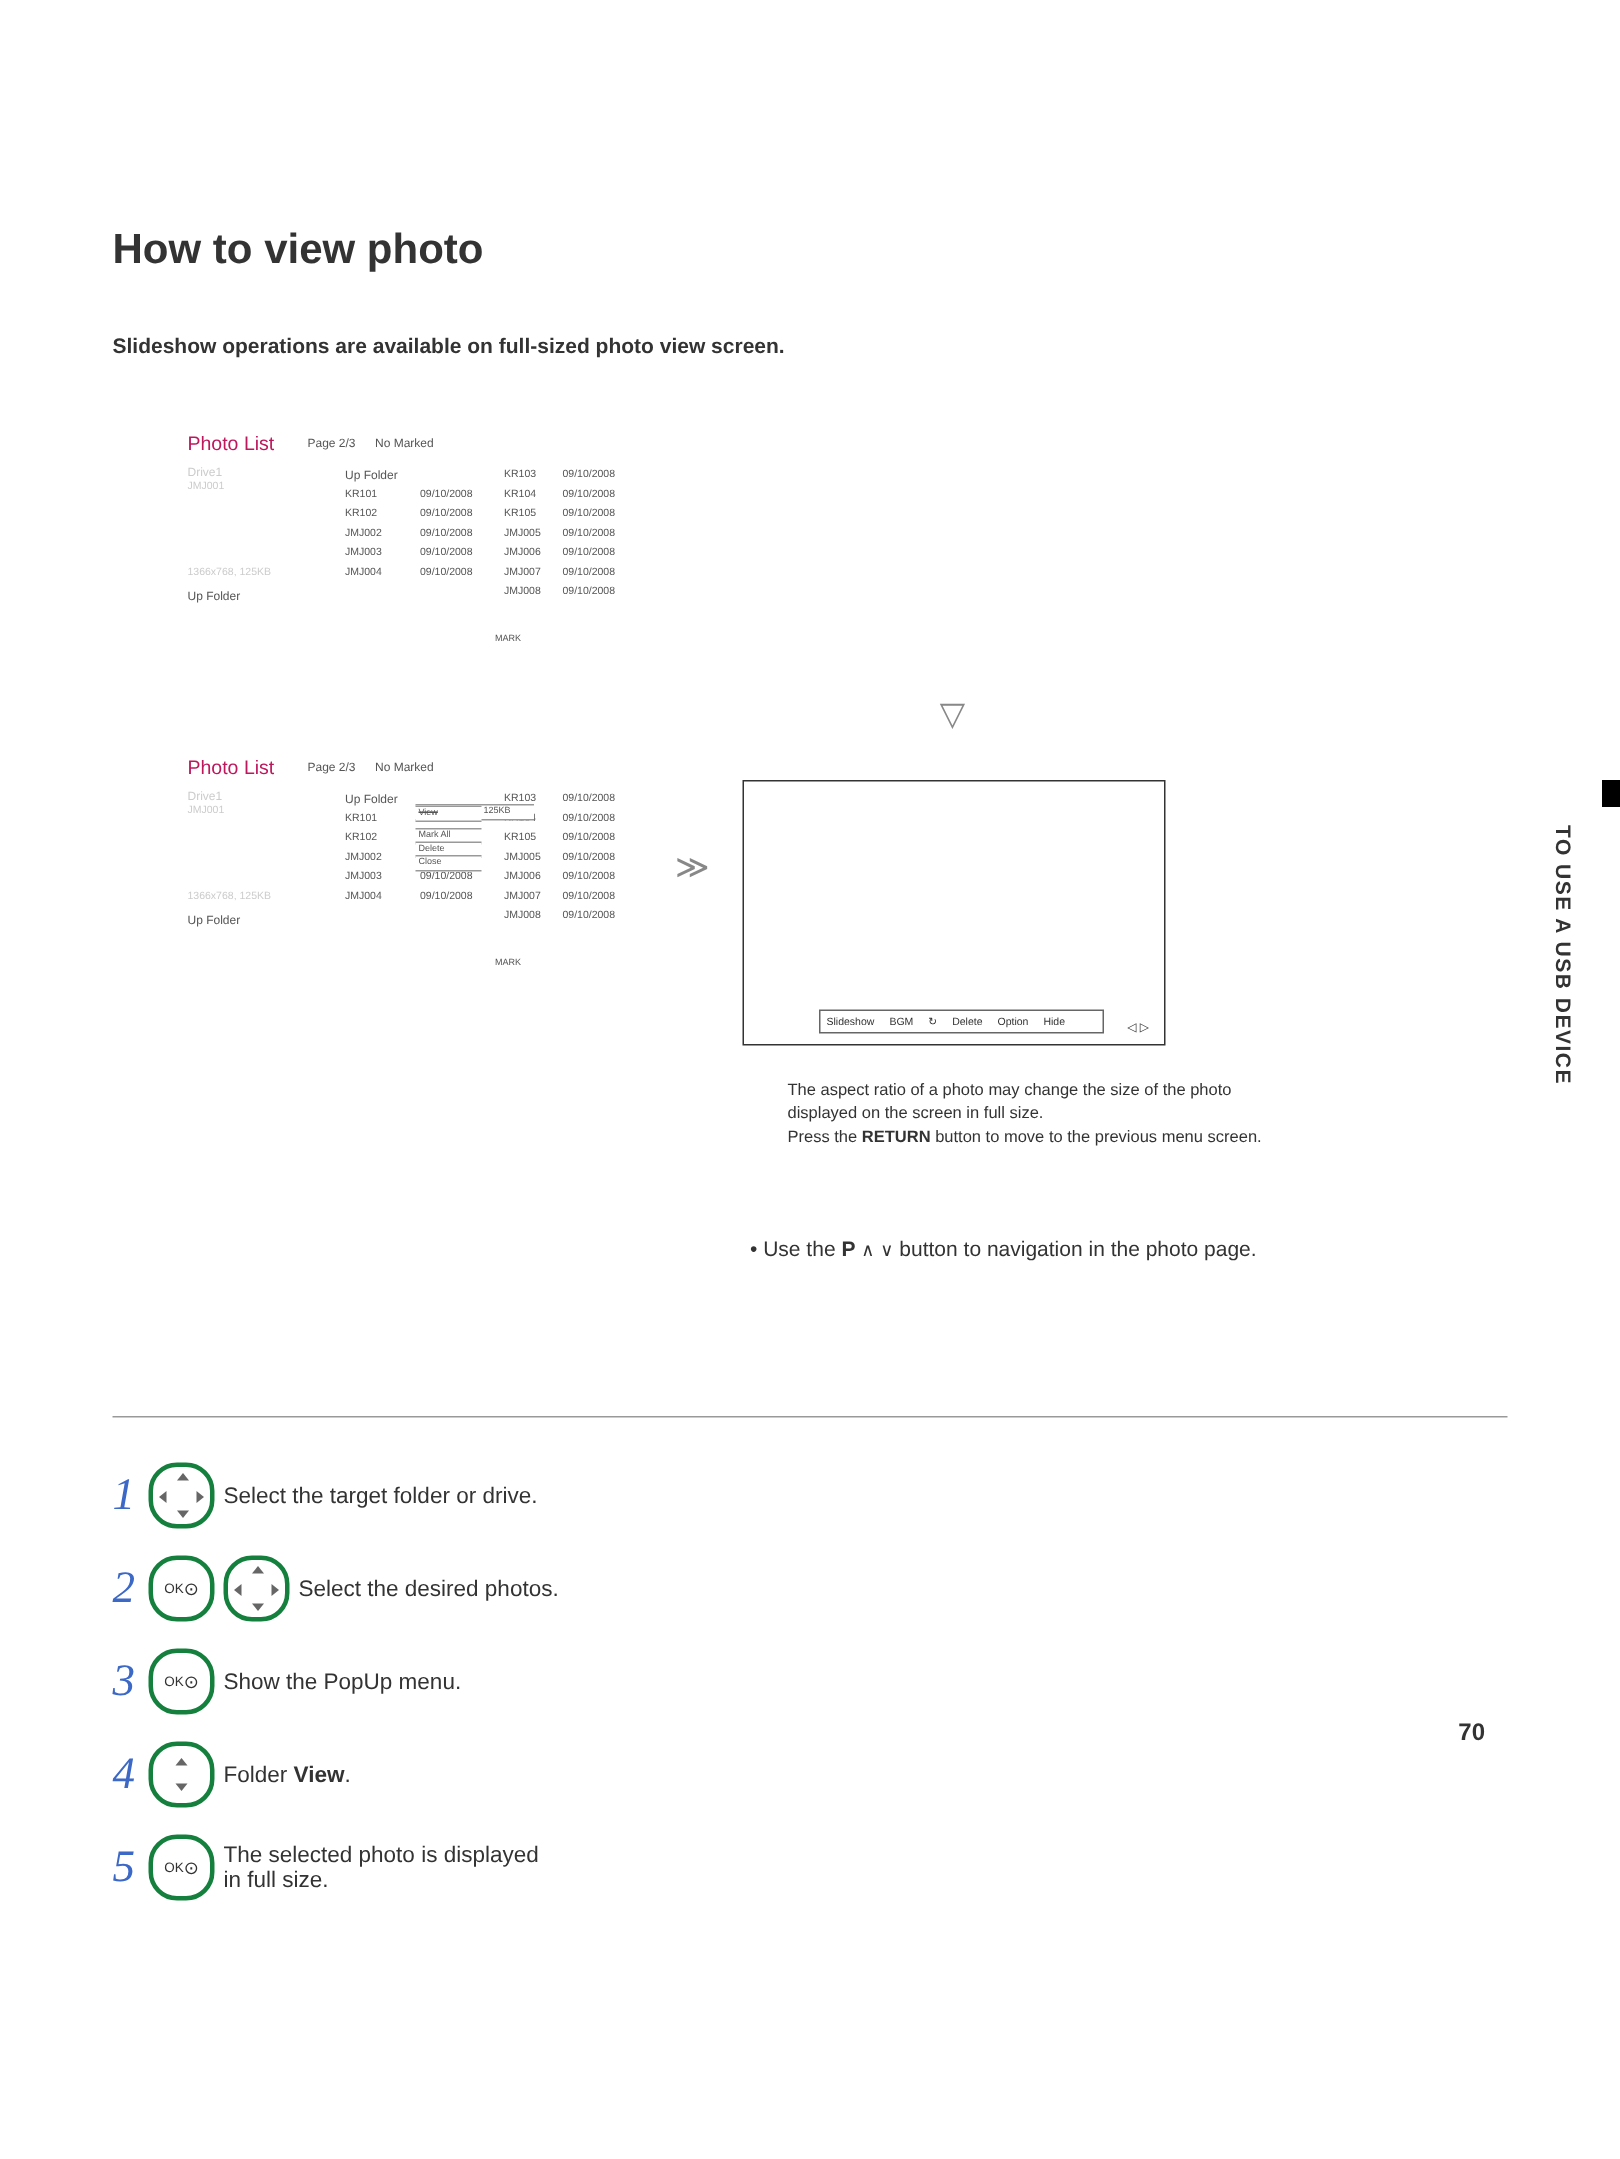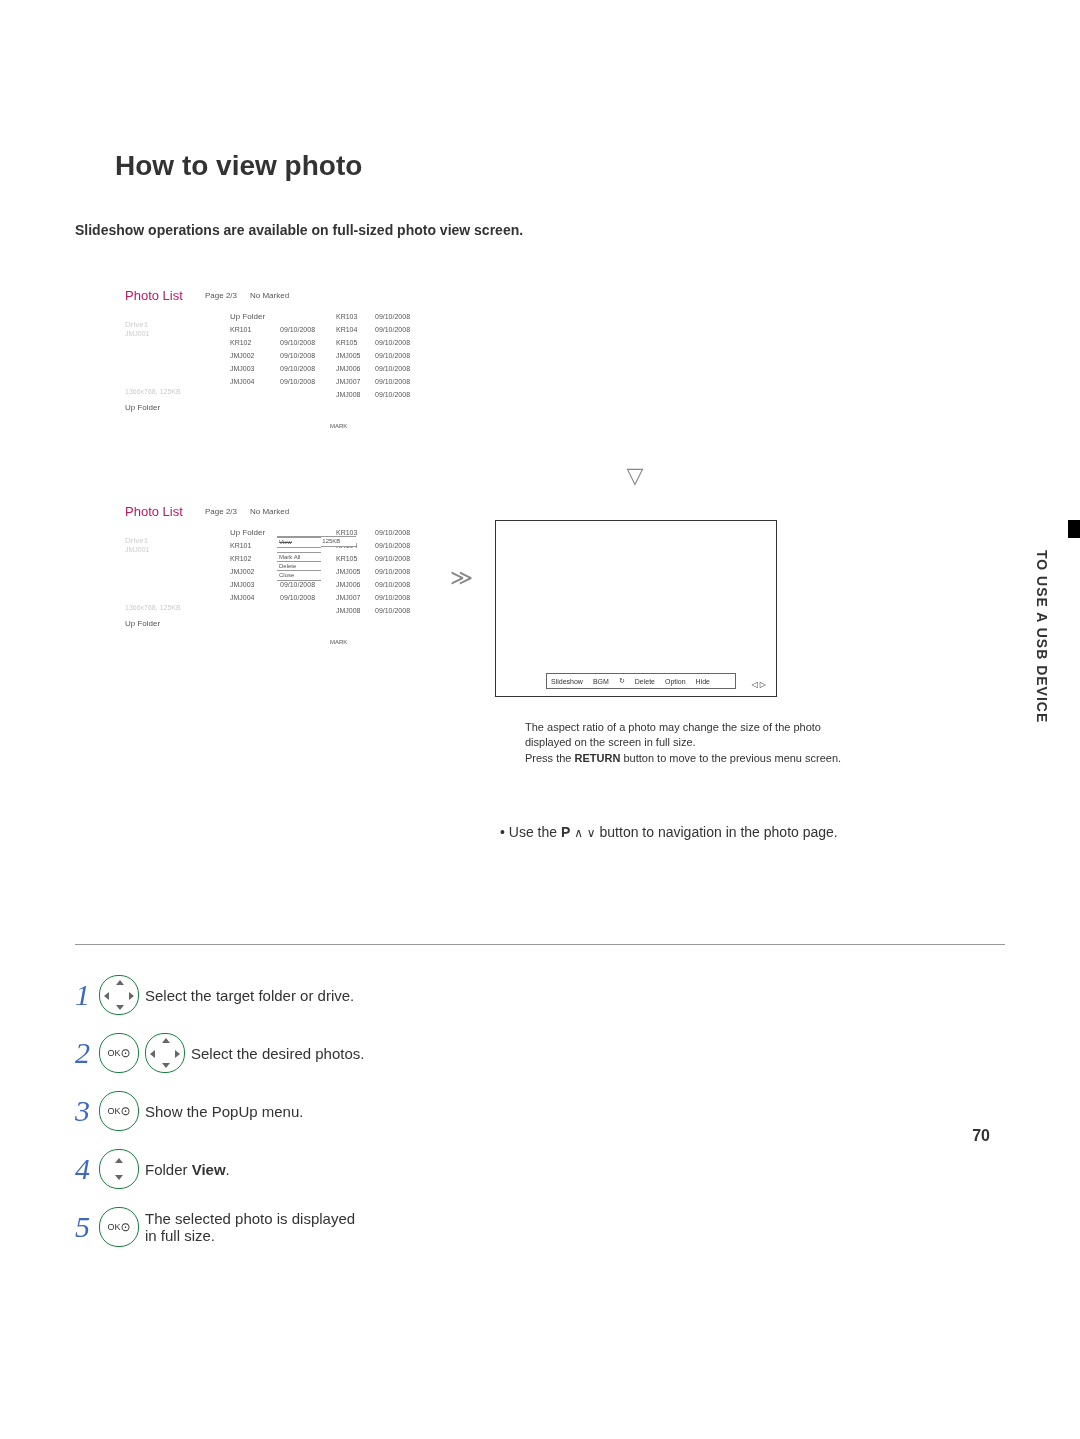--- a/index.html
+++ b/index.html
@@ -15,21 +15,20 @@
   .page {
     padding: 50px 75px 50px 75px;
     box-sizing: border-box;
     position: relative;
   }
   .page-title {
     font-size: 28px;
     font-weight: bold;
     margin-top: 100px;
     margin-bottom: 40px;
-    margin-left: 40px;
   }
   .subtitle {
     font-size: 14px;
     font-weight: bold;
     margin-bottom: 50px;
   }
   
   .side-tab {
     position: absolute;
     right: 0;
@@ -80,21 +79,21 @@
     font-size: 8px;
   }
   .panel-marked {
     position: absolute;
     top: 3px;
     left: 125px;
     font-size: 8px;
   }
   .panel-left {
     position: absolute;
-    top: 32px;
+    top: 22px;
     left: 0;
     width: 90px;
     font-size: 8px;
     color: #ccc;
   }
   .panel-left .drive { color: #ccc; font-size: 8px; }
   .panel-left .jmj { color: #ccc; font-size: 7px; }
   .panel-left .res { color: #ccc; font-size: 7px; margin-top: 50px; display: block; }
   .panel-left .upf { color: #555; font-size: 8px; margin-top: 8px; display: block; }
   .panel-col {
@@ -198,21 +197,21 @@
     font-size: 30px;
     color: #3c68c6;
     font-weight: normal;
     width: 24px;
     font-family: Georgia, serif;
     font-style: italic;
   }
   .btn {
     width: 38px;
     height: 38px;
-    border: 1px solid #15803d;
+    border: 3px solid #15803d;
     border-radius: 19px;
     display: inline-flex;
     align-items: center;
     justify-content: center;
     margin-right: 6px;
     font-size: 10px;
     position: relative;
     flex-shrink: 0;
   }
   .btn.nav::before, .btn.nav::after {

